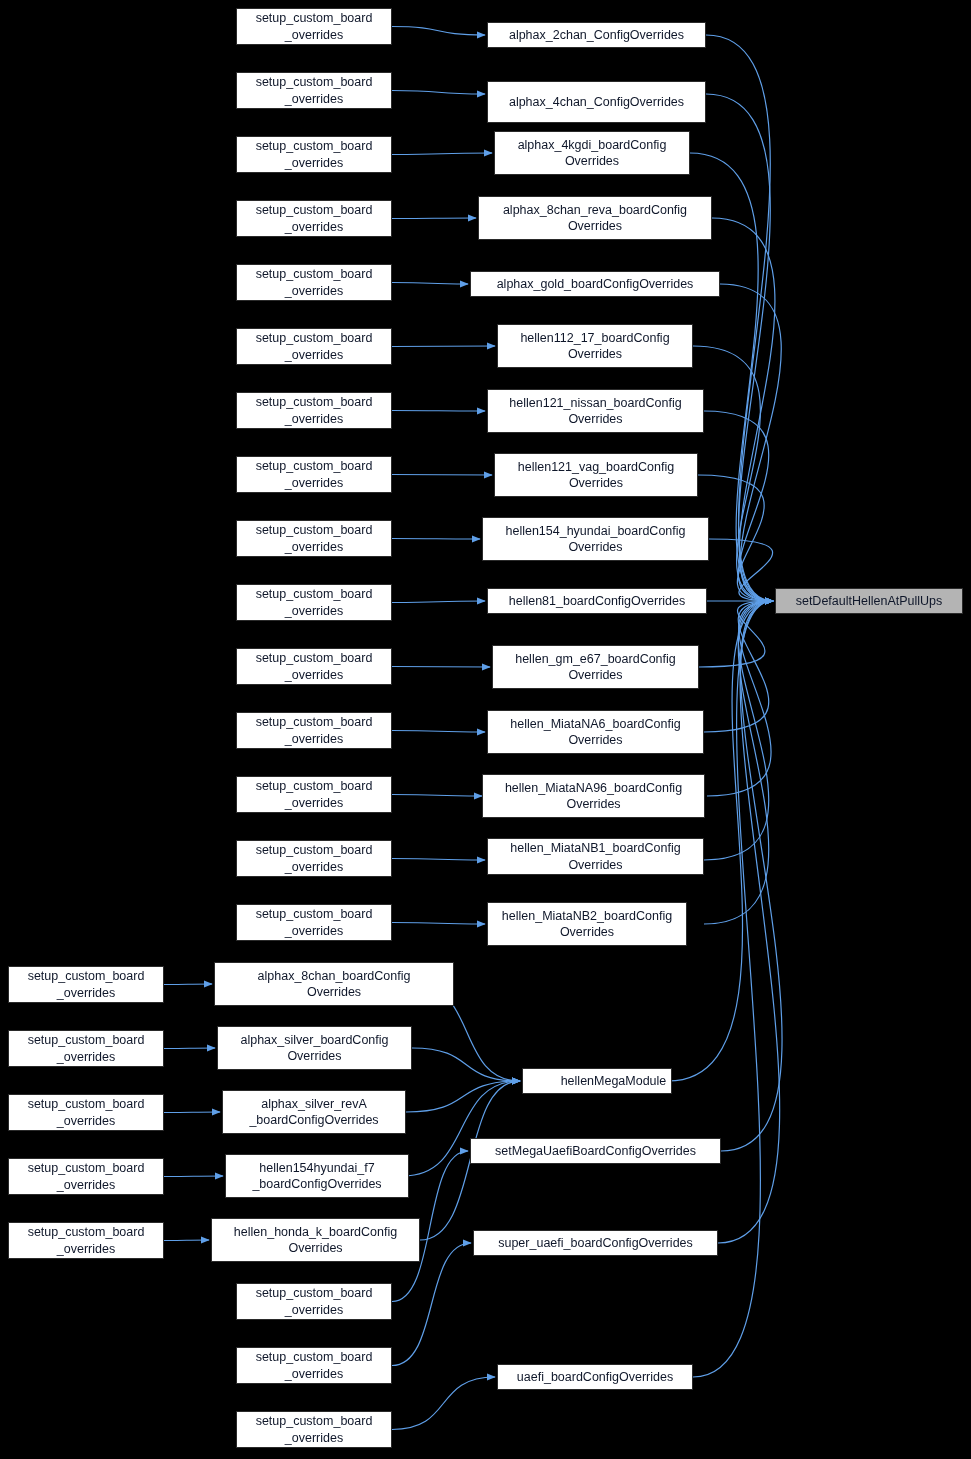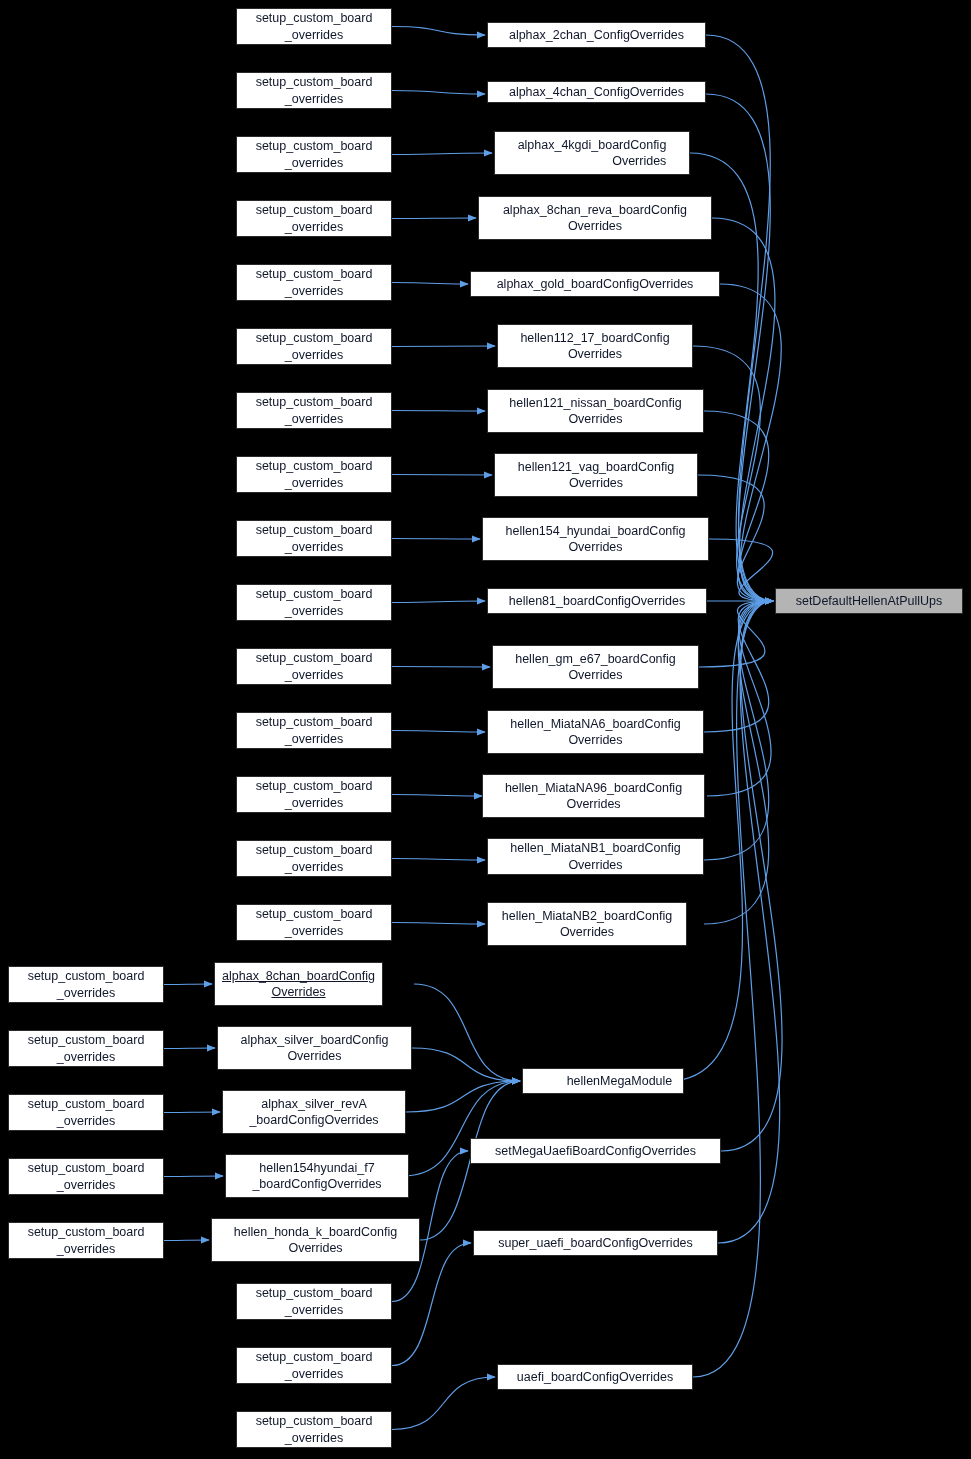--- a/index.html
+++ b/index.html
@@ -114,22 +114,22 @@
 _overrides</div>
     <div class="node" title="setup_custom_board_overrides" style="left: 236px; top: 712px; width: 156px; height: 37px;">setup_custom_board
 _overrides</div>
     <div class="node" title="setup_custom_board_overrides" style="left: 236px; top: 776px; width: 156px; height: 37px;">setup_custom_board
 _overrides</div>
     <div class="node" title="setup_custom_board_overrides" style="left: 236px; top: 840px; width: 156px; height: 37px;">setup_custom_board
 _overrides</div>
     <div class="node" title="setup_custom_board_overrides" style="left: 236px; top: 904px; width: 156px; height: 37px;">setup_custom_board
 _overrides</div>
     <div class="node" title="alphax_2chan_ConfigOverrides" style="left: 487px; top: 22px; width: 219px; height: 26px;">alphax_2chan_ConfigOverrides</div>
-    <div class="node" title="alphax_4chan_ConfigOverrides" style="left: 487px; top: 81px; width: 219px; height: 22px;">alphax_4chan_ConfigOverrides</div>
-    <div class="node" title="alphax_4kgdi_boardConfigOverrides" style="left: 494px; top: 131px; width: 196px; height: 44px; text-align: right;">alphax_4kgdi_boardConfig
+    <div class="node" title="alphax_4chan_ConfigOverrides" style="left: 487px; top: 81px; width: 219px; height: 42px;">alphax_4chan_ConfigOverrides</div>
+    <div class="node" title="alphax_4kgdi_boardConfigOverrides" style="left: 494px; top: 131px; width: 196px; height: 44px;">alphax_4kgdi_boardConfig
 Overrides</div>
     <div class="node" title="alphax_8chan_reva_boardConfigOverrides" style="left: 478px; top: 196px; width: 234px; height: 44px;">alphax_8chan_reva_boardConfig
 Overrides</div>
     <div class="node" title="alphax_gold_boardConfigOverrides" style="left: 470px; top: 271px; width: 250px; height: 26px;">alphax_gold_boardConfigOverrides</div>
     <div class="node" title="hellen112_17_boardConfigOverrides" style="left: 497px; top: 324px; width: 196px; height: 44px;">hellen112_17_boardConfig
 Overrides</div>
     <div class="node" title="hellen121_nissan_boardConfigOverrides" style="left: 487px; top: 389px; width: 217px; height: 44px;">hellen121_nissan_boardConfig
 Overrides</div>
     <div class="node" title="hellen121_vag_boardConfigOverrides" style="left: 494px; top: 453px; width: 204px; height: 44px;">hellen121_vag_boardConfig
 Overrides</div>
@@ -150,31 +150,31 @@
     <div class="node" title="setup_custom_board_overrides" style="left: 8px; top: 966px; width: 156px; height: 37px;">setup_custom_board
 _overrides</div>
     <div class="node" title="setup_custom_board_overrides" style="left: 8px; top: 1030px; width: 156px; height: 37px;">setup_custom_board
 _overrides</div>
     <div class="node" title="setup_custom_board_overrides" style="left: 8px; top: 1094px; width: 156px; height: 37px;">setup_custom_board
 _overrides</div>
     <div class="node" title="setup_custom_board_overrides" style="left: 8px; top: 1158px; width: 156px; height: 37px;">setup_custom_board
 _overrides</div>
     <div class="node" title="setup_custom_board_overrides" style="left: 8px; top: 1222px; width: 156px; height: 37px;">setup_custom_board
 _overrides</div>
-    <div class="node" title="alphax_8chan_boardConfigOverrides" style="left: 214px; top: 962px; width: 169px; height: 44px; text-decoration: underline;">alphax_8chan_boardConfig
+    <div class="node" title="alphax_8chan_boardConfigOverrides" style="left: 214px; top: 962px; width: 240px; height: 44px;">alphax_8chan_boardConfig
 Overrides</div>
     <div class="node" title="alphax_silver_boardConfigOverrides" style="left: 217px; top: 1026px; width: 195px; height: 44px;">alphax_silver_boardConfig
 Overrides</div>
     <div class="node" title="alphax_silver_revA_boardConfigOverrides" style="left: 222px; top: 1090px; width: 184px; height: 44px;">alphax_silver_revA
 _boardConfigOverrides</div>
     <div class="node" title="hellen154hyundai_f7_boardConfigOverrides" style="left: 225px; top: 1154px; width: 184px; height: 44px;">hellen154hyundai_f7
 _boardConfigOverrides</div>
     <div class="node" title="hellen_honda_k_boardConfigOverrides" style="left: 211px; top: 1218px; width: 209px; height: 44px;">hellen_honda_k_boardConfig
 Overrides</div>
-    <div class="node" title="hellenMegaModule" style="left: 522px; top: 1068px; width: 162px; height: 26px; padding-left: 33px;">hellenMegaModule</div>
+    <div class="node" title="hellenMegaModule" style="left: 522px; top: 1068px; width: 150px; height: 26px; padding-left: 33px;">hellenMegaModule</div>
     <div class="node" title="setMegaUaefiBoardConfigOverrides" style="left: 470px; top: 1138px; width: 251px; height: 26px;">setMegaUaefiBoardConfigOverrides</div>
     <div class="node" title="super_uaefi_boardConfigOverrides" style="left: 473px; top: 1230px; width: 245px; height: 26px;">super_uaefi_boardConfigOverrides</div>
     <div class="node" title="uaefi_boardConfigOverrides" style="left: 497px; top: 1364px; width: 196px; height: 26px;">uaefi_boardConfigOverrides</div>
     <div class="node" title="setup_custom_board_overrides" style="left: 236px; top: 1283px; width: 156px; height: 37px;">setup_custom_board
 _overrides</div>
     <div class="node" title="setup_custom_board_overrides" style="left: 236px; top: 1347px; width: 156px; height: 37px;">setup_custom_board
 _overrides</div>
     <div class="node" title="setup_custom_board_overrides" style="left: 236px; top: 1411px; width: 156px; height: 37px;">setup_custom_board
 _overrides</div>
   </div>

